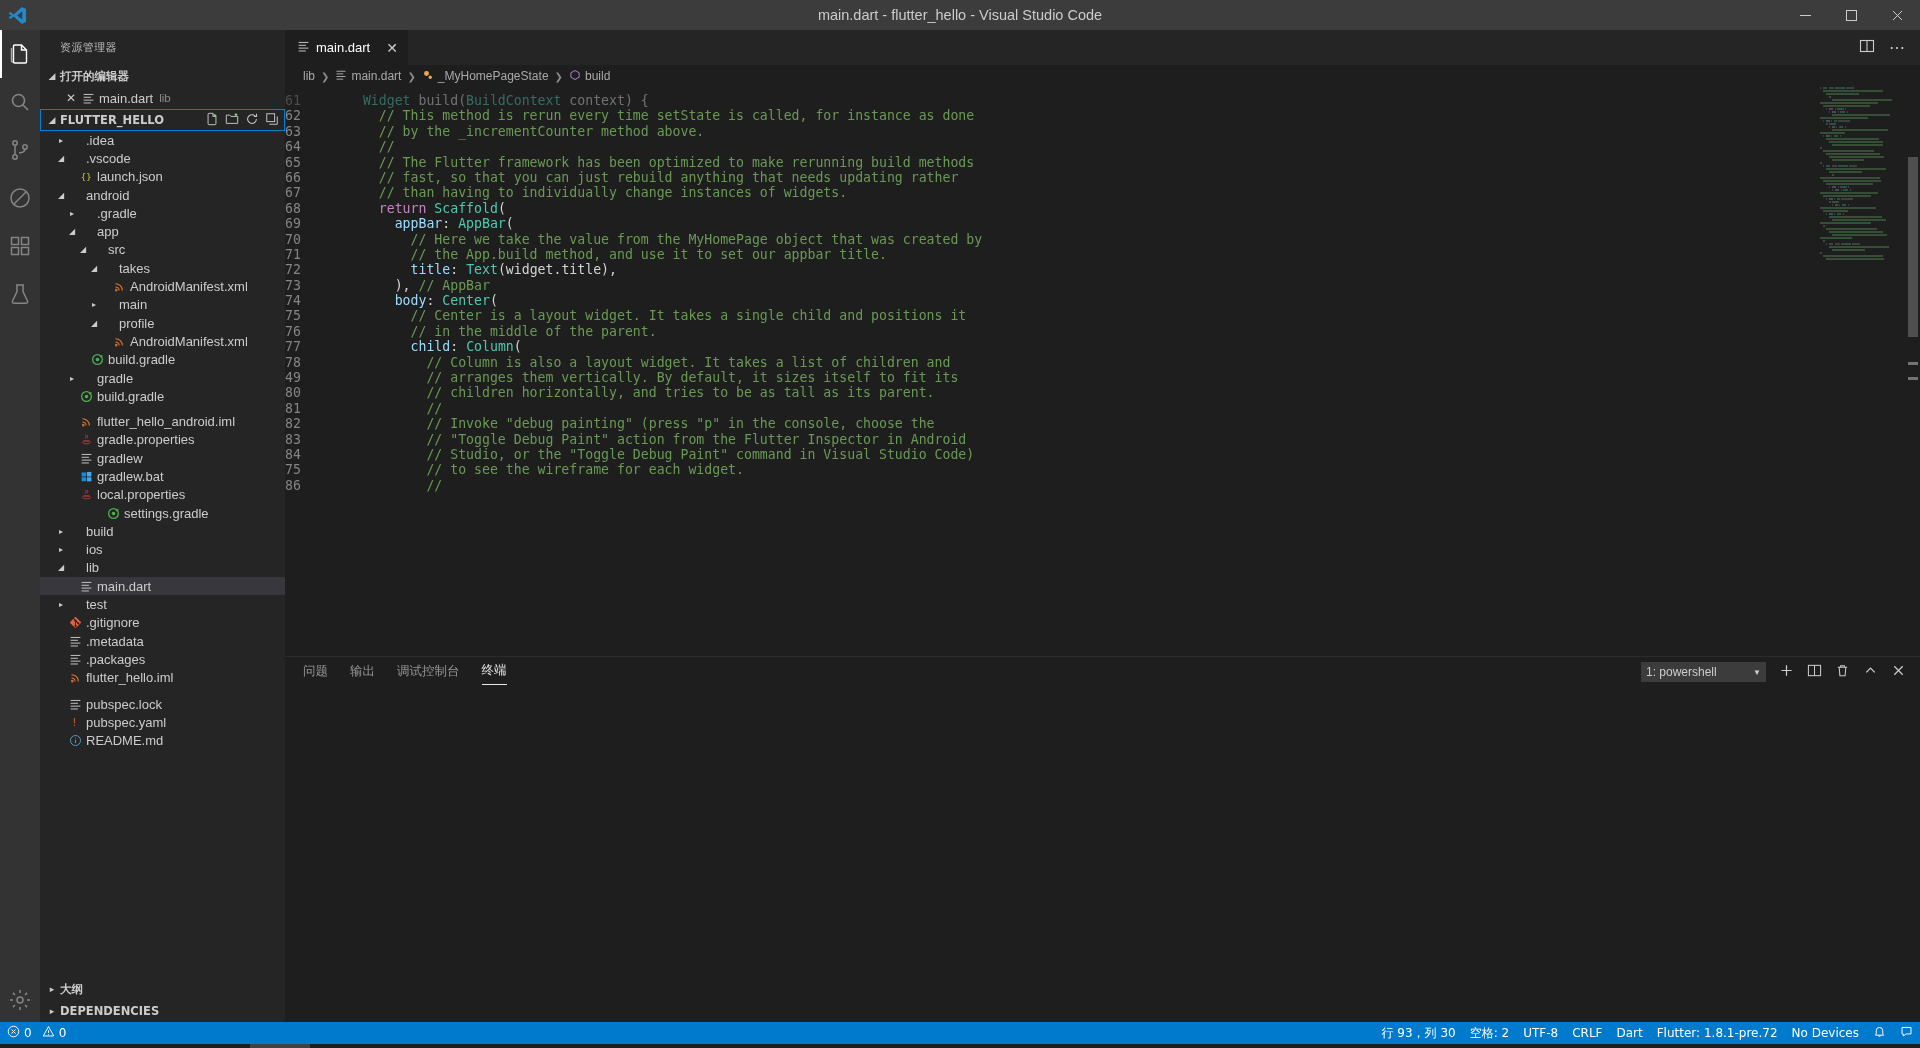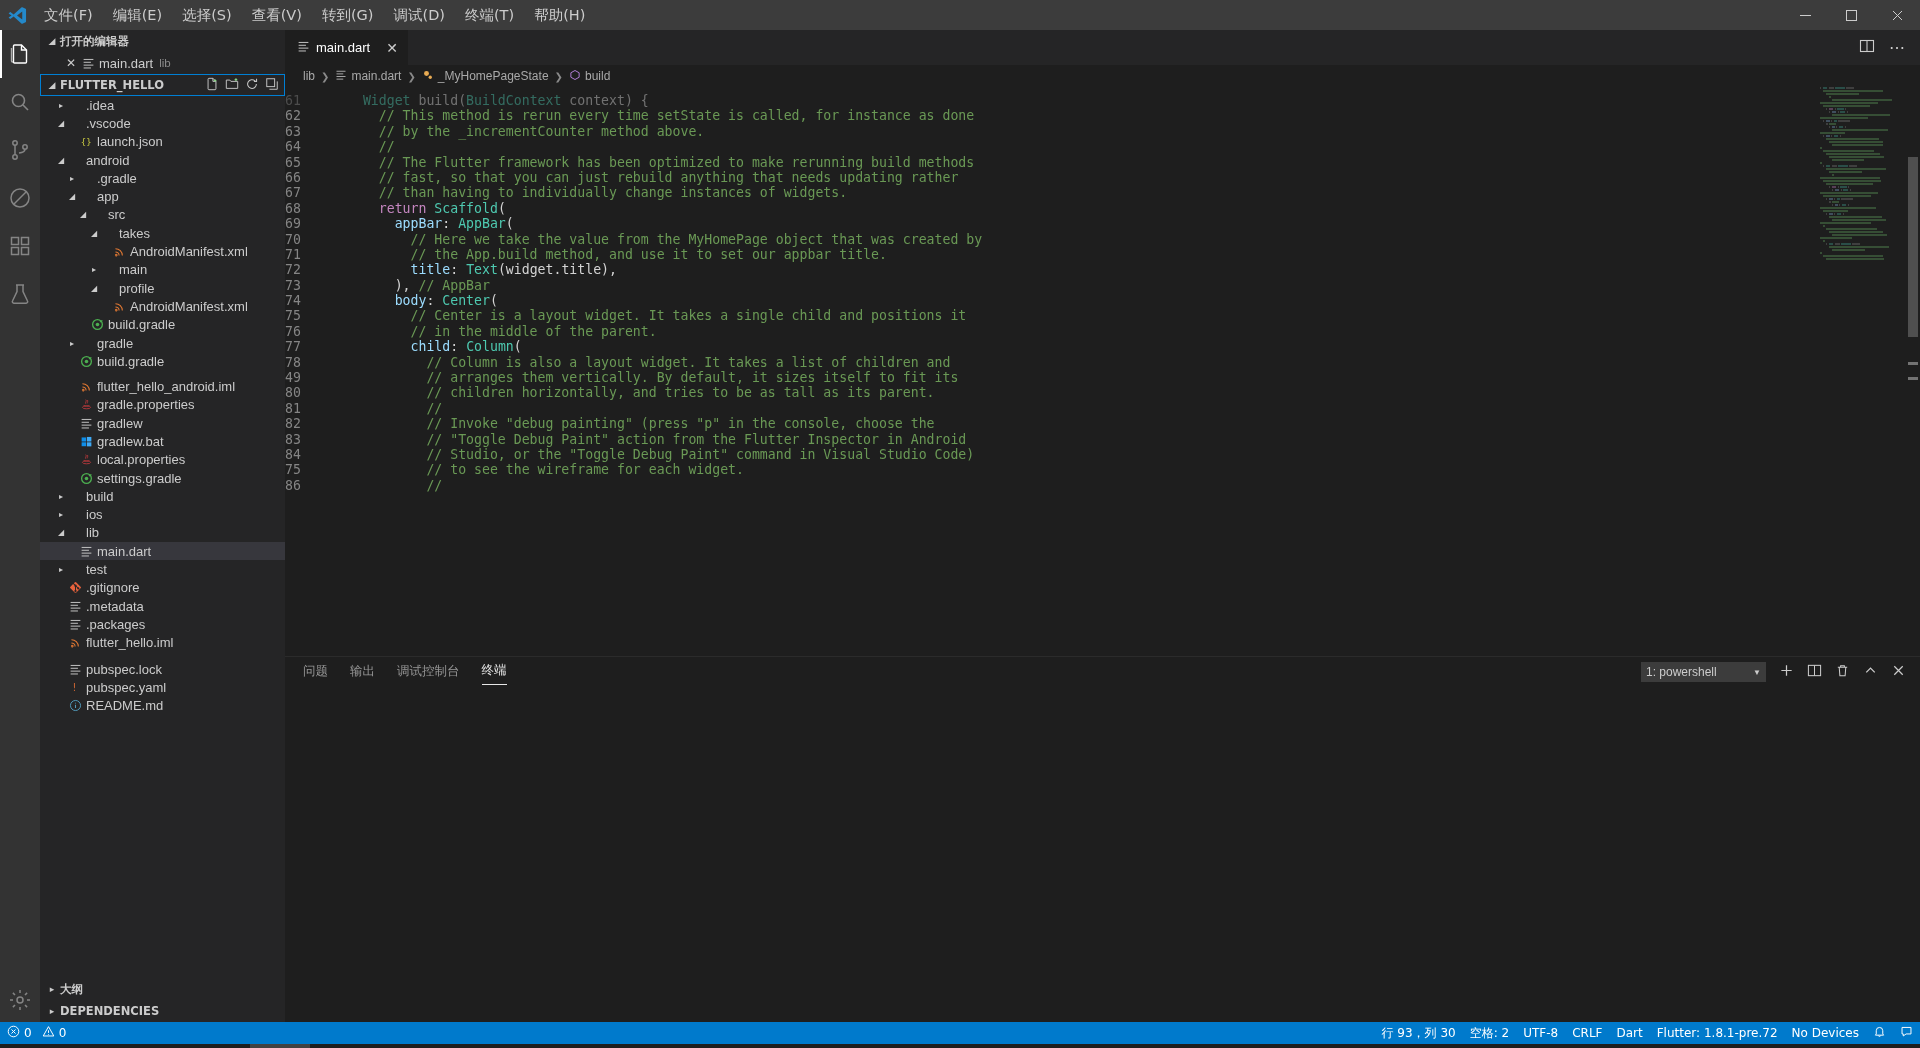--- a/index.html
+++ b/index.html
@@ -207,30 +207,21 @@
 </style>
 </head>
 <body>
 
 <div class="titlebar">
   <div class="vscode-logo">
     <svg viewBox="0 0 32 32">
         <path fill="#2489CA" d="M24.3 2.2 29.6 4.8c.5.2.8.7.8 1.3v19.8c0 .6-.3 1.1-.8 1.3l-5.3 2.6c-.6.3-1.3.2-1.8-.3L9.5 17.8l-5 3.8c-.3.2-.7.2-1 0l-1.9-1.3c-.4-.3-.4-.9-.1-1.2L6 16l-4.5-3.1c-.3-.3-.3-.9.1-1.2l1.9-1.3c.3-.2.7-.2 1 0l5 3.8L22.5 2.5c.5-.5 1.2-.6 1.8-.3zM24 9.3 15.2 16l8.8 6.7V9.3z"></path>
       </svg>
   </div>
-  <div class="menu">
-    <div class="menu-item">文件(F)</div>
-    <div class="menu-item">编辑(E)</div>
-    <div class="menu-item">选择(S)</div>
-    <div class="menu-item">查看(V)</div>
-    <div class="menu-item">转到(G)</div>
-    <div class="menu-item">调试(D)</div>
-    <div class="menu-item">终端(T)</div>
-    <div class="menu-item">帮助(H)</div>
-  </div>
+  <div class="title-center">main.dart - flutter_hello - Visual Studio Code</div>
   <div class="win-controls">
     <div class="win-btn">
       <svg viewBox="0 0 11 11">
           <rect x="0" y="5" width="11" height="1" fill="currentColor"></rect>
         </svg>
     </div>
     <div class="win-btn">
       <svg viewBox="0 0 11 11">
           <rect x="0.5" y="0.5" width="10" height="10" fill="none" stroke="currentColor"></rect>
         </svg>
@@ -290,20 +281,21 @@
     <div class="act-spacer"></div>
     <div class="act-icon" style="height:44px">
       <svg viewBox="0 0 24 24" fill="none" stroke="currentColor" stroke-width="1.5">
         <circle cx="12" cy="12" r="3"></circle>
         <path d="M12 2v3M12 19v3M2 12h3M19 12h3M4.9 4.9l2.1 2.1M17 17l2.1 2.1M19.1 4.9 17 7M7 17l-2.1 2.1"></path>
       </svg>
     </div>
   </div>
 
   <div class="sidebar">
+    <div class="sidebar-title">资源管理器</div>
 
     <div class="section-header">
       <span class="twisty">◢</span>
       <span>打开的编辑器</span>
     </div>
 
     <div class="open-editor-row">
       <span class="oe-close">✕</span>
       <span class="ficon">
         <svg viewBox="0 0 16 16" fill="none" stroke="#c5c5c5" stroke-width="1.2">
@@ -497,21 +489,21 @@
           <span class="arrow"></span>
           <span class="ficon">
             <svg viewBox="0 0 16 16">
               <path d="M7 2c2 2-1 3 0 5M9 2.5c1.5 1.5-.5 2.5 0 4" stroke="#b8383c" stroke-width="1.1" fill="none"></path>
               <ellipse cx="8" cy="11.5" rx="5" ry="1.8" fill="none" stroke="#b8383c" stroke-width="1.1"></ellipse>
               <path d="M4.5 9.2c2 1 5.5 1 7 0" stroke="#b8383c" stroke-width="1.1" fill="none"></path>
             </svg>
           </span>
           <span class="tlabel">local.properties</span>
         </div>
-        <div class="trow" style="padding-left: 26px;">
+        <div class="trow" style="padding-left: 26px; margin-left: 27px;">
           <span class="arrow"></span>
           <span class="ficon">
             <svg viewBox="0 0 16 16">
               <circle cx="8" cy="8" r="6" fill="none" stroke="#4caf50" stroke-width="1.6"></circle>
               <circle cx="8" cy="8" r="2.2" fill="#4caf50"></circle>
               <path d="M11 5l3-2" stroke="#4caf50" stroke-width="1.4"></path>
             </svg>
           </span>
           <span class="tlabel">settings.gradle</span>
         </div>

